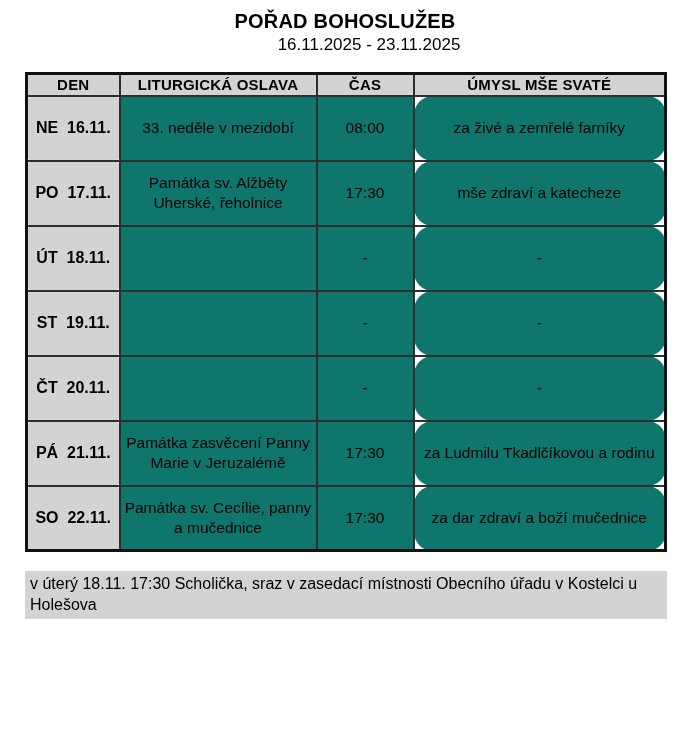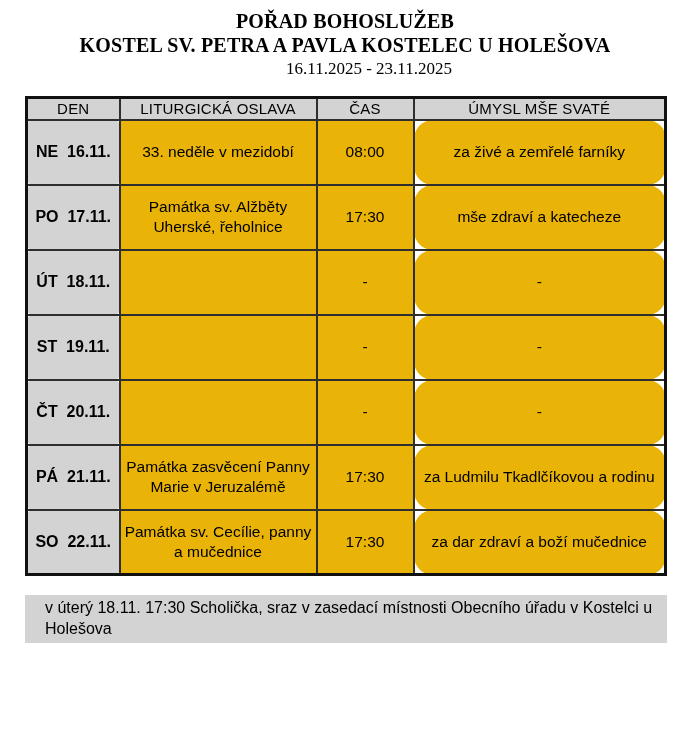--- a/index.html
+++ b/index.html
@@ -14,21 +14,20 @@
     width:690px;
     height:733px;
     background:#ffffff;
     color:var(--text);
     font-family:"Liberation Sans","DejaVu Sans",sans-serif;
     overflow:hidden;
   }
   .title-block{
     text-align:center;
     padding-top:9px;
-    font-family:Liberation Serif, serif;
   }
   .page-title{
     font-size:20px;
     font-weight:bold;
     line-height:24px;
     letter-spacing:0.2px;
   }
   .page-subtitle{
     font-size:20px;
     font-weight:bold;
@@ -51,31 +50,31 @@
   table.schedule th,
   table.schedule td{
     border:2px solid var(--border-inner);
     text-align:center;
     vertical-align:middle;
     overflow:hidden;
   }
   table.schedule th{
     background:var(--cell-gray);
     font-size:15px;
-    font-weight:normal;
+    font-weight:bold;
     height:22px;
     padding:1px 2px;
     letter-spacing:0.2px;
   }
   table.schedule td{
     height:65px;
     font-size:15.5px;
     line-height:20px;
     padding:2px 4px;
-    background:#eab308;
+    background:#0f766e;
   }
   table.schedule td.day-cell{
     background:var(--cell-gray);
     font-weight:bold;
     font-size:16px;
     white-space:nowrap;
     padding:2px 2px;
     border-radius:6px;
   }
   table.schedule td.celebration-cell{
@@ -84,29 +83,28 @@
   table.schedule td.intention-cell{
     padding:2px 3px;
     border-radius:19px;
   }
   .footer-note{
     margin:19px 0 0 25px;
     width:642px;
     background:var(--cell-gray);
     font-size:16px;
     line-height:21px;
-    padding:2px 8px 4px 20px;
+    padding:2px 8px 4px 5px;
   }
 </style>
 </head>
 <body>
 
 <div class="title-block">
   <div class="page-title">POŘAD BOHOSLUŽEB</div>
-  <div class="page-subtitle">KOSTEL SV. PETRA A PAVLA KOSTELEC U HOLEŠOVA</div>
   <div class="date-range">16.11.2025 - 23.11.2025</div>
 </div>
 
 <table class="schedule">
   <colgroup>
     <col style="width:93px">
     <col style="width:197px">
     <col style="width:97px">
     <col style="width:252px">
   </colgroup>

